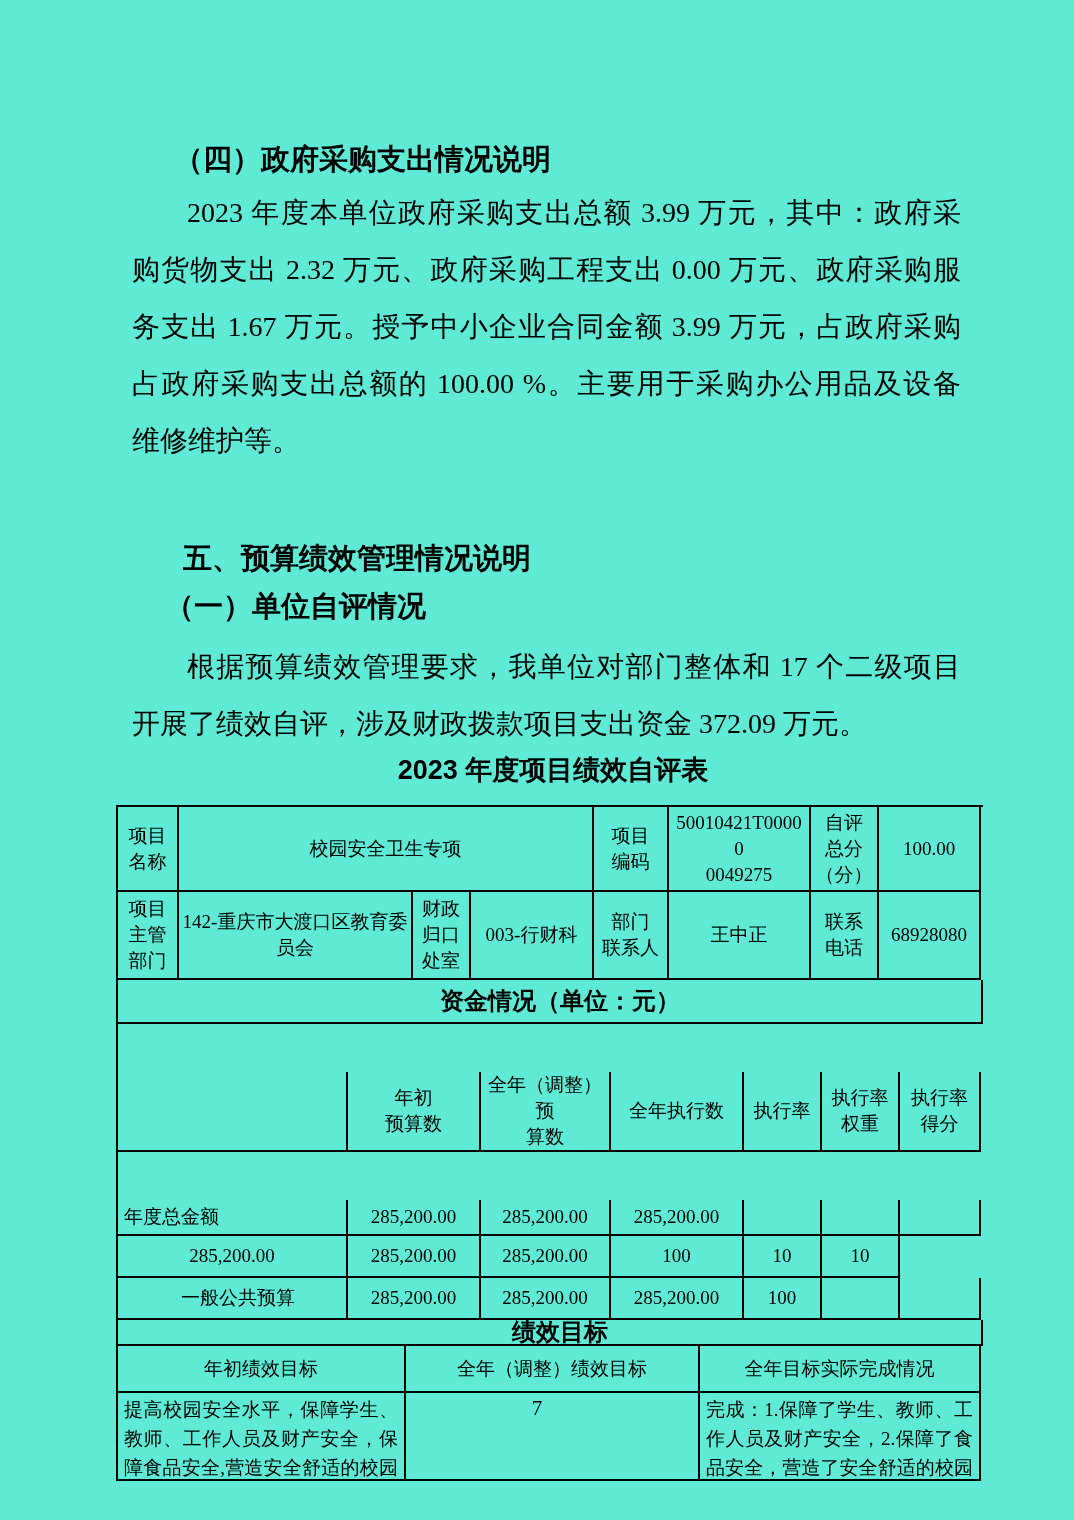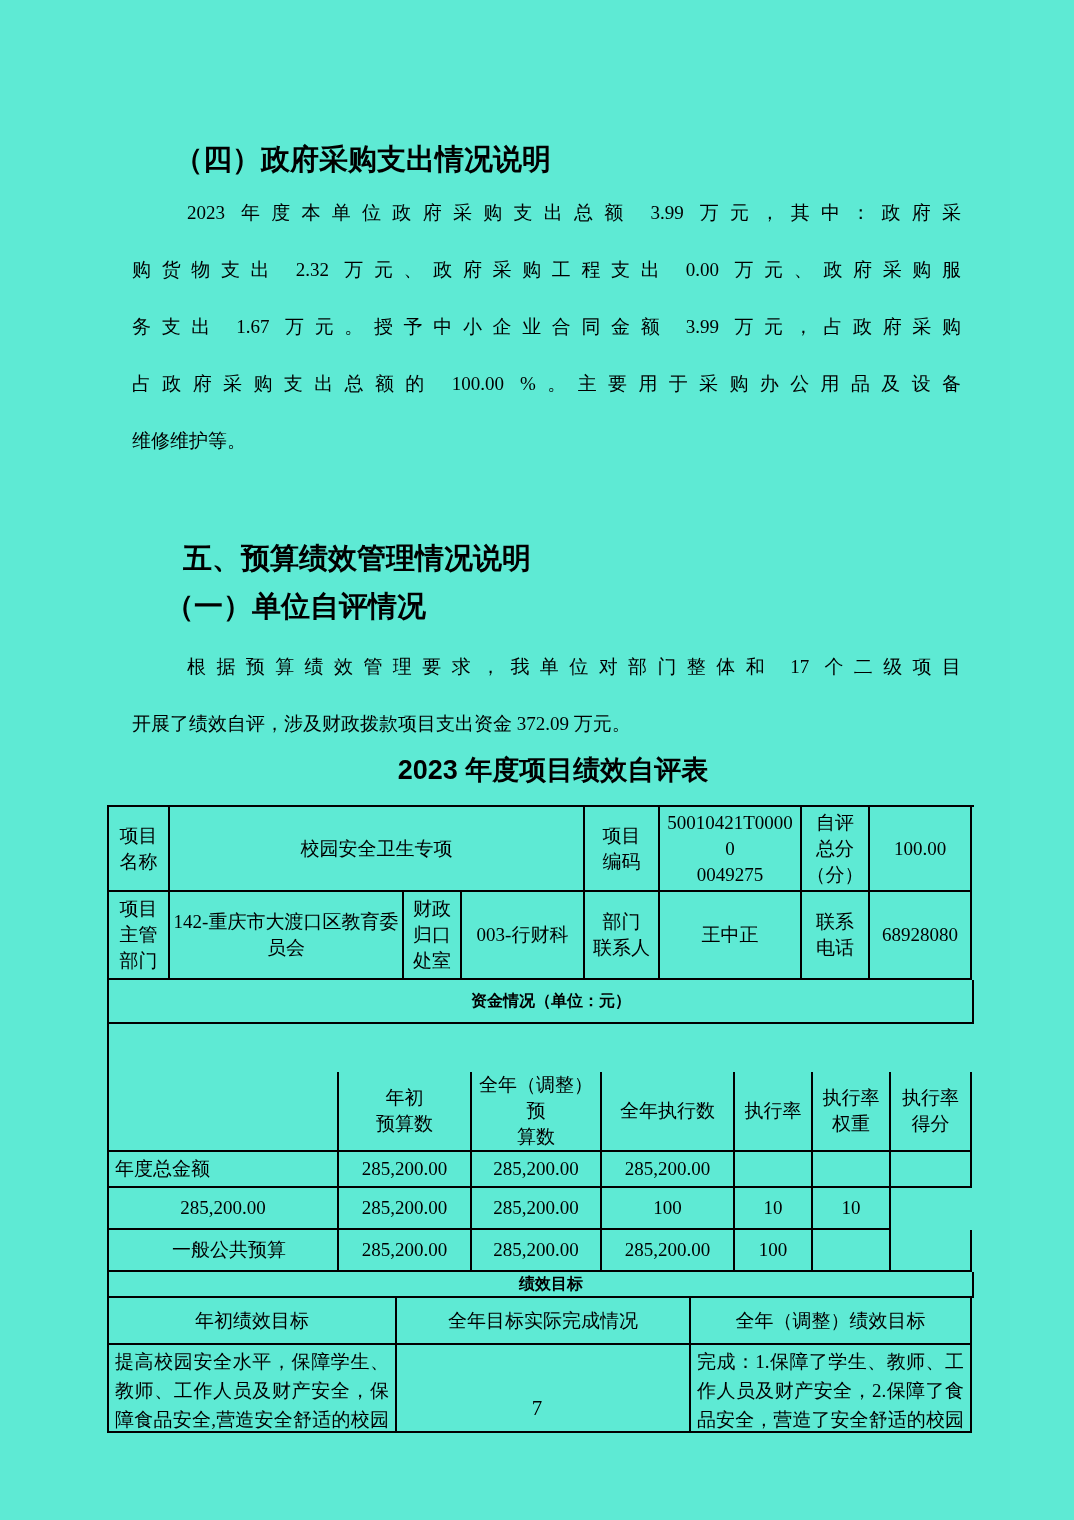--- a/index.html
+++ b/index.html
@@ -22,67 +22,67 @@
   .h-hei {
     position:absolute;
     font-size:29px; font-weight:bold;
     font-family:"Liberation Sans","DejaVu Sans",sans-serif;
     white-space:nowrap;
   }
   
   .para { position:absolute; left:132px; width:829px; }
   .ln {
     height:57px; line-height:57px;
-    font-size:19px;
+    font-size:28px;
     overflow:hidden;
     white-space:nowrap;
   }
   .jst {
     white-space:normal;
     text-align:justify;
     text-align-last:justify;
   }
   .ind { text-indent:55px; }
   
   .tbl-title {
     position:absolute; left:0; top:752px; width:100%;
     text-align:center;
     font-size:27px; font-weight:bold;
     font-family:"Liberation Sans","DejaVu Sans",sans-serif;
     margin-left:16px;
   }
   
   .tbl {
-    position:absolute; left:107px; top:805px; width:867px;
+    position:absolute; left:116px; top:805px; width:867px;
     box-sizing:border-box;
     border-top:2px solid #000;
     border-left:2px solid #000;
     font-size:19px;
   }
   .sec { display:grid; }
   .cols-a { grid-template-columns:61px 415px 75px 142px 68px 102px; }
   .cols-b { grid-template-columns:61px 234px 58px 123px 75px 142px 68px 102px; }
   .cols-m { grid-template-columns:230px 133px 130px 133px 78px 78px 81px; }
   .cols-g { grid-template-columns:288px 294px 281px; }
   .cols-1 { grid-template-columns:1fr; }
   .h85 { height:85px; } .h88 { height:88px; } .h44 { height:44px; }
-  .h63 { height:80px;margin-top:48px; } .h38 { height:36px; } .h42 { height:42px; }
+  .h63 { height:80px;margin-top:48px; } .h38 { height:36px;margin-top:48px; } .h42 { height:42px; }
   .h43 { height:26px; } .h47 { height:47px; }
   .c {
     box-sizing:border-box;
     border-right:2px solid #000;
     border-bottom:2px solid #000;
     display:flex; align-items:center; justify-content:center;
     text-align:center;
     white-space:pre-line;
     line-height:26px;
     padding:2px 3px;
     overflow:hidden;
   }
-  .c.bold { font-weight:bold; font-family:"Liberation Sans","DejaVu Sans",sans-serif; font-size:16px;padding-left:24px; }
+  .c.bold { font-weight:bold; font-family:"Liberation Sans","DejaVu Sans",sans-serif; font-size:24px;padding-left:24px; }
   .c.left { justify-content:flex-start; text-align:left; }
   .pl1 { padding-left:6px; }
   .pl2 { padding-left:19px; }
   .pl3 { padding-left:63px; }
   .c.goal {
     align-items:flex-start;
     text-align:justify;
     line-height:29px;
     padding:2px 6px;
     white-space:normal;
@@ -200,22 +200,22 @@
       <div class="c"></div>
       <div class="c"></div>
     </div>
 
     <div class="sec cols-1 h43">
       <div class="c bold">绩效目标</div>
     </div>
 
     <div class="sec cols-g h47">
       <div class="c">年初绩效目标</div>
+      <div class="c">全年（调整）绩效目标</div>
       <div class="c">全年目标实际完成情况</div>
-      <div class="c">全年（调整）绩效目标</div>
     </div>
 
     <div class="sec cols-g h88">
       <div class="c goal">提高校园安全水平，保障学生、教师、工作人员及财产安全，保障食品安全,营造安全舒适的校园环境。</div>
       <div class="c goal"></div>
       <div class="c goal">完成：1.保障了学生、教师、工作人员及财产安全，2.保障了食品安全，营造了安全舒适的校园环境</div>
     </div>
 
   </div>
 

